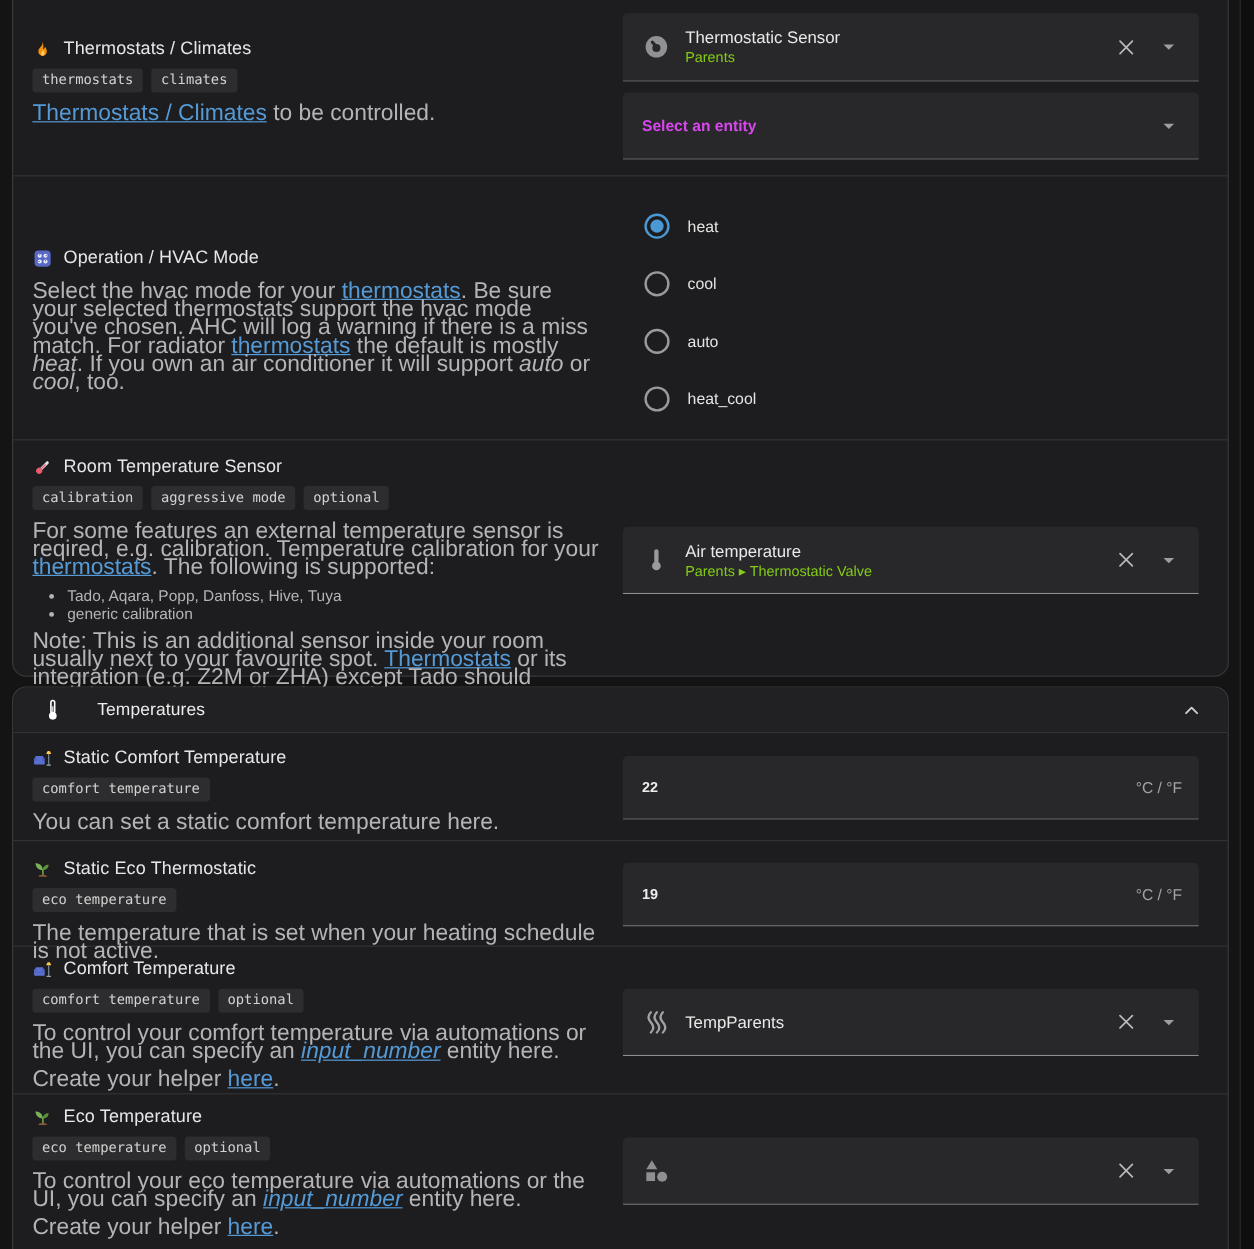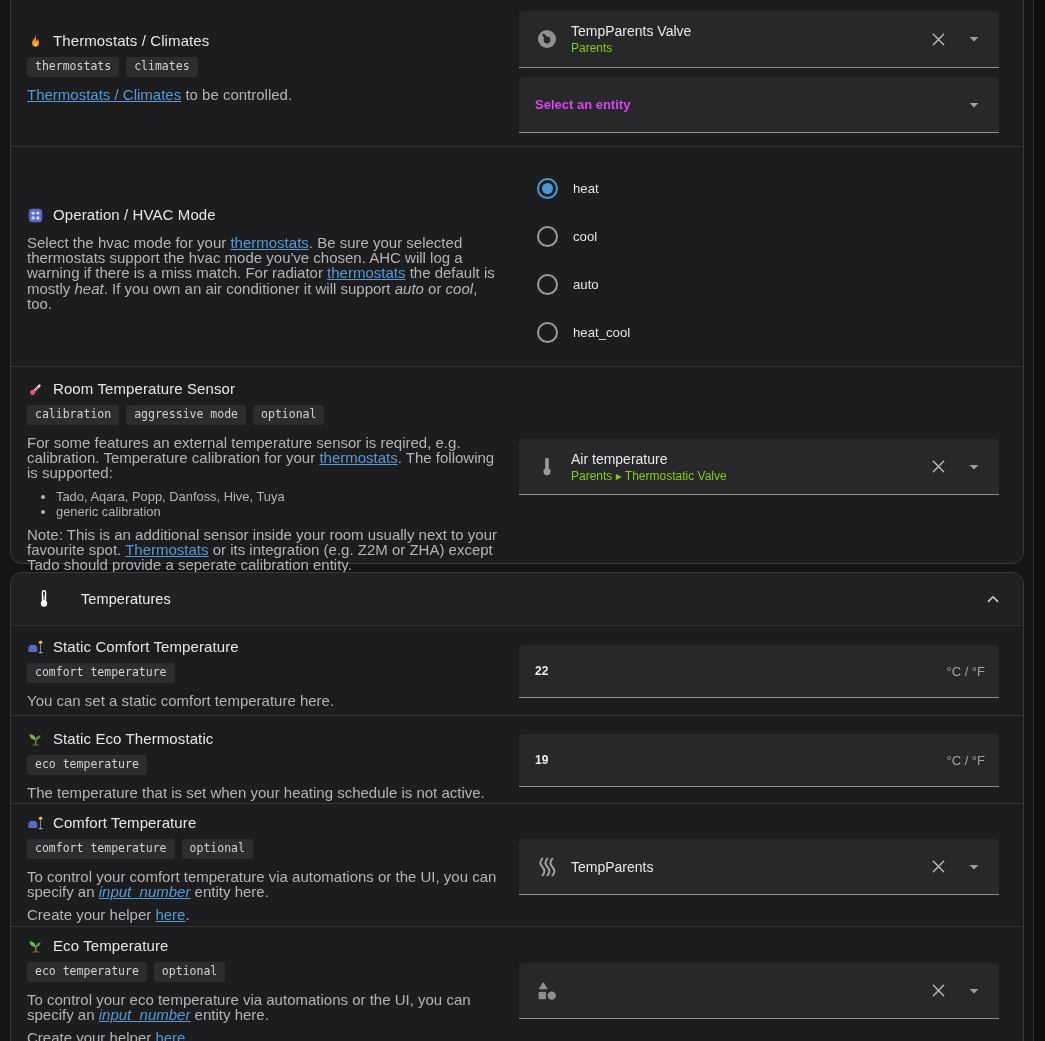--- a/index.html
+++ b/index.html
@@ -31,21 +31,21 @@
   .sec-title{display:flex;align-items:center;gap:9px;line-height:20px;}
   .sec-title-text{font-size:15px;font-weight:500;color:#e7e7e9;letter-spacing:.1px;}
   .emoji{width:17px;height:17px;flex:none;display:inline-flex;}
   .emoji svg{width:100%;height:100%;}
   .tags{margin-top:6px;display:flex;gap:7px;}
   .tag{
     font-family:"DejaVu Sans Mono","Liberation Mono",monospace;
     font-size:11.5px;line-height:15px;color:#d2d2d2;background:#2d2d2f;
     padding:2px 8px 3px;border-radius:3px;white-space:pre;
   }
-  .desc{margin:10px 0 0;font-size:15px;line-height:15.2px;color:#b4b4b6;}
+  .desc{margin:10px 0 0;font-size:19px;line-height:15.2px;color:#b4b4b6;}
   .desc.helper{margin-top:8px;}
   .link{color:#559ad5;text-decoration:underline;cursor:pointer;}
   .link.em{font-style:italic;}
   .it{font-style:italic;}
   ul.bullets{margin:8px 0 0;padding-left:29px;color:#b4b4b6;}
   ul.bullets li{font-size:12.9px;line-height:15.2px;}
   .note{margin-top:8px;}
 
   
   .field{
@@ -77,21 +77,21 @@
   .radio-row{height:48px;display:flex;align-items:center;padding-left:18px;cursor:pointer;}
   .radio-circle{width:17px;height:17px;border:2px solid #9a9a9a;border-radius:50%;position:relative;flex:none;}
   .radio-row.selected .radio-circle{border-color:#4a98d4;}
   .radio-row.selected .radio-circle::after{
     content:"";position:absolute;left:3px;top:3px;right:3px;bottom:3px;
     border-radius:50%;background:#4a98d4;
   }
   .radio-label{margin-left:15px;font-size:13.2px;font-weight:500;color:#e4e4e4;}
 
   
-  .panel-header{height:53px;display:flex;align-items:center;box-sizing:border-box;
+  .panel-header{height:38px;display:flex;align-items:center;box-sizing:border-box;
     padding:0 20px 0 22px;border-bottom:1px solid #323234;cursor:pointer;background:#212123;
     border-radius:12px 12px 0 0;}
   .panel-icon{width:22px;height:22px;display:flex;flex:none;}
   .panel-icon svg{width:100%;height:100%;}
   .panel-title{margin-left:26px;font-size:14.5px;font-weight:500;color:#ececec;letter-spacing:.1px;}
   .panel-chevron{margin-left:auto;display:flex;color:#cfcfcf;cursor:pointer;}
   .panel-chevron svg{width:20px;height:20px;}
   .prow-a{height:90px;}
   .prow-a .left{padding-top:11px;}
   .prow-a .right{margin-top:19px;}
@@ -207,21 +207,21 @@
       <p class="desc"><a class="link">Thermostats / Climates</a><span> to be controlled.</span></p>
     </div>
     <div class="right">
       <div class="field picker">
         <span class="picker-icon">
             <svg>
               <use href="#i-dial"></use>
             </svg>
           </span>
         <span class="picker-text">
-          <span class="picker-primary">TempParents Valve</span>
+          <span class="picker-primary">Thermostatic Sensor</span>
           <span class="picker-secondary">Parents</span>
         </span>
         <span class="picker-actions">
           <span class="icon-btn clear">
               <svg>
                 <use href="#i-close"></use>
               </svg>
             </span>
           <span class="icon-btn dd">
               <svg>

